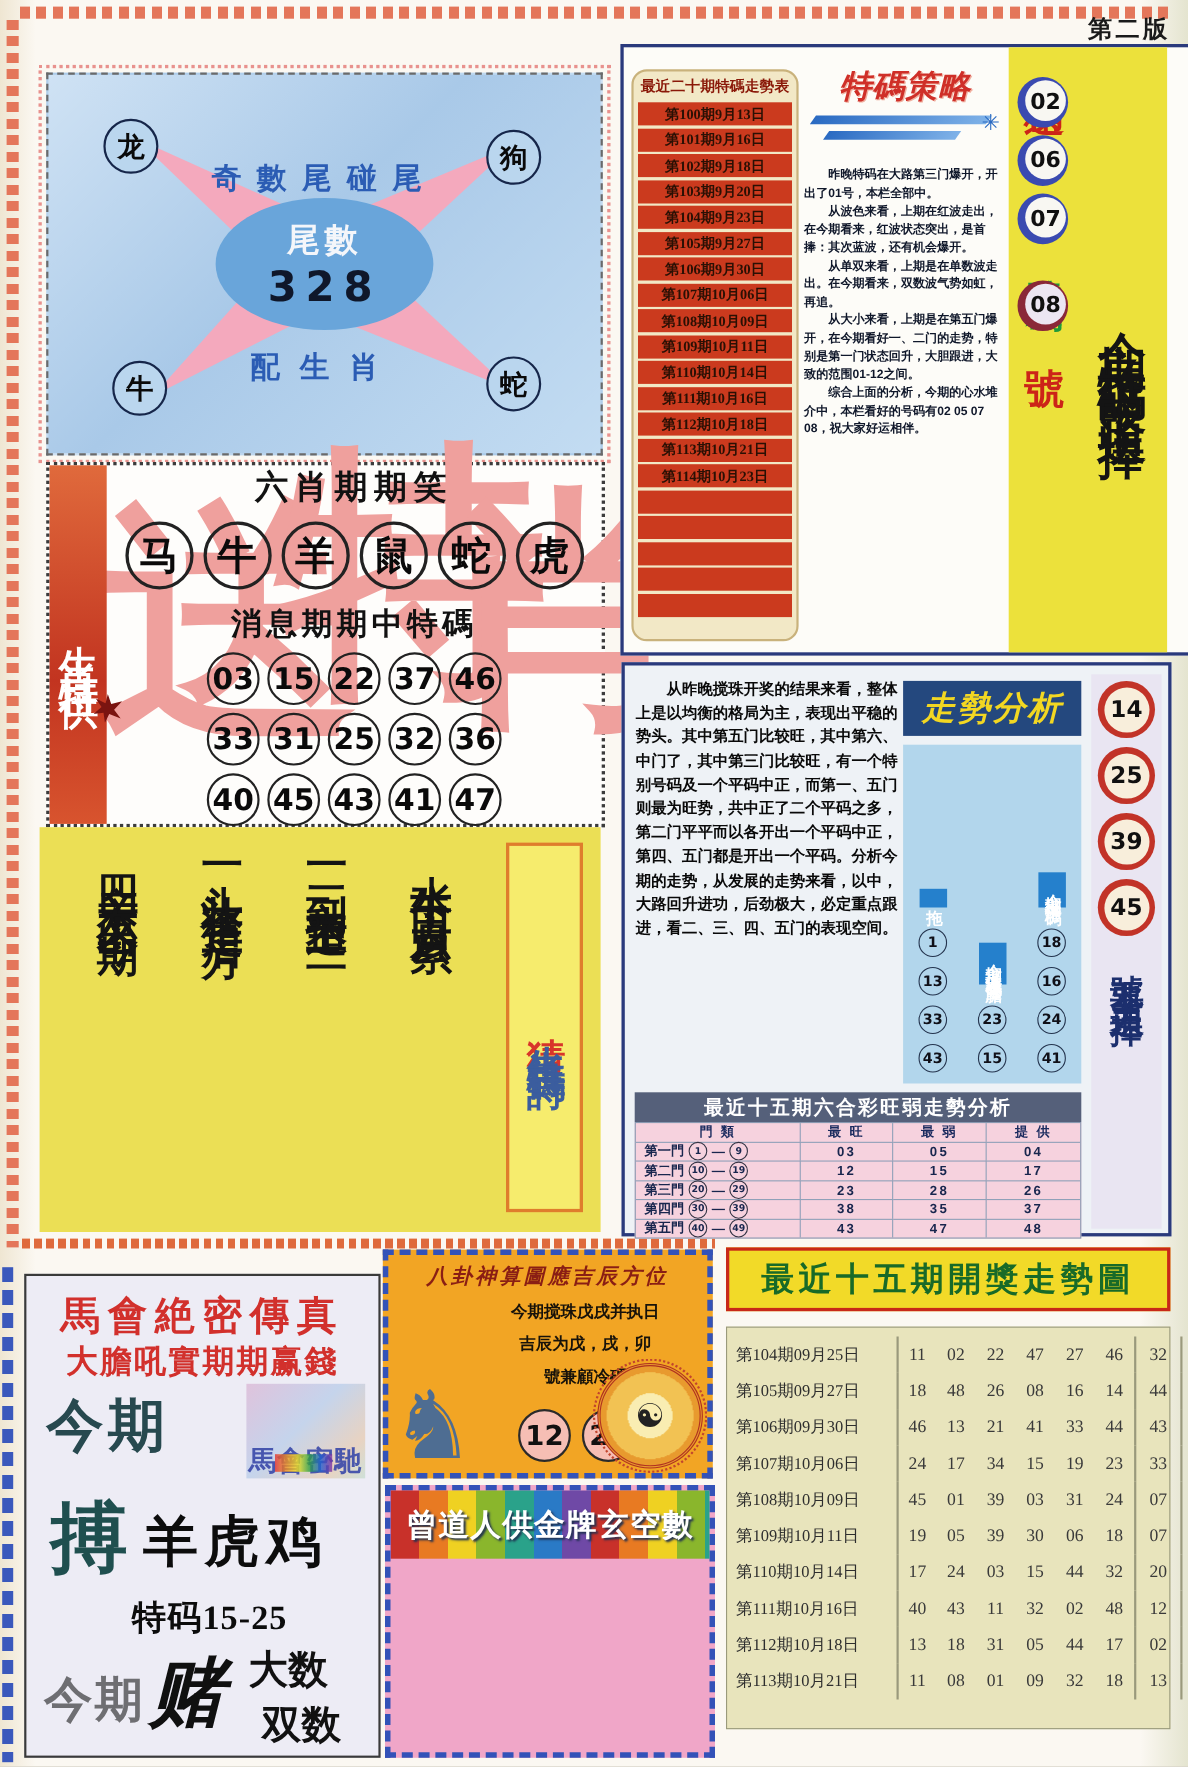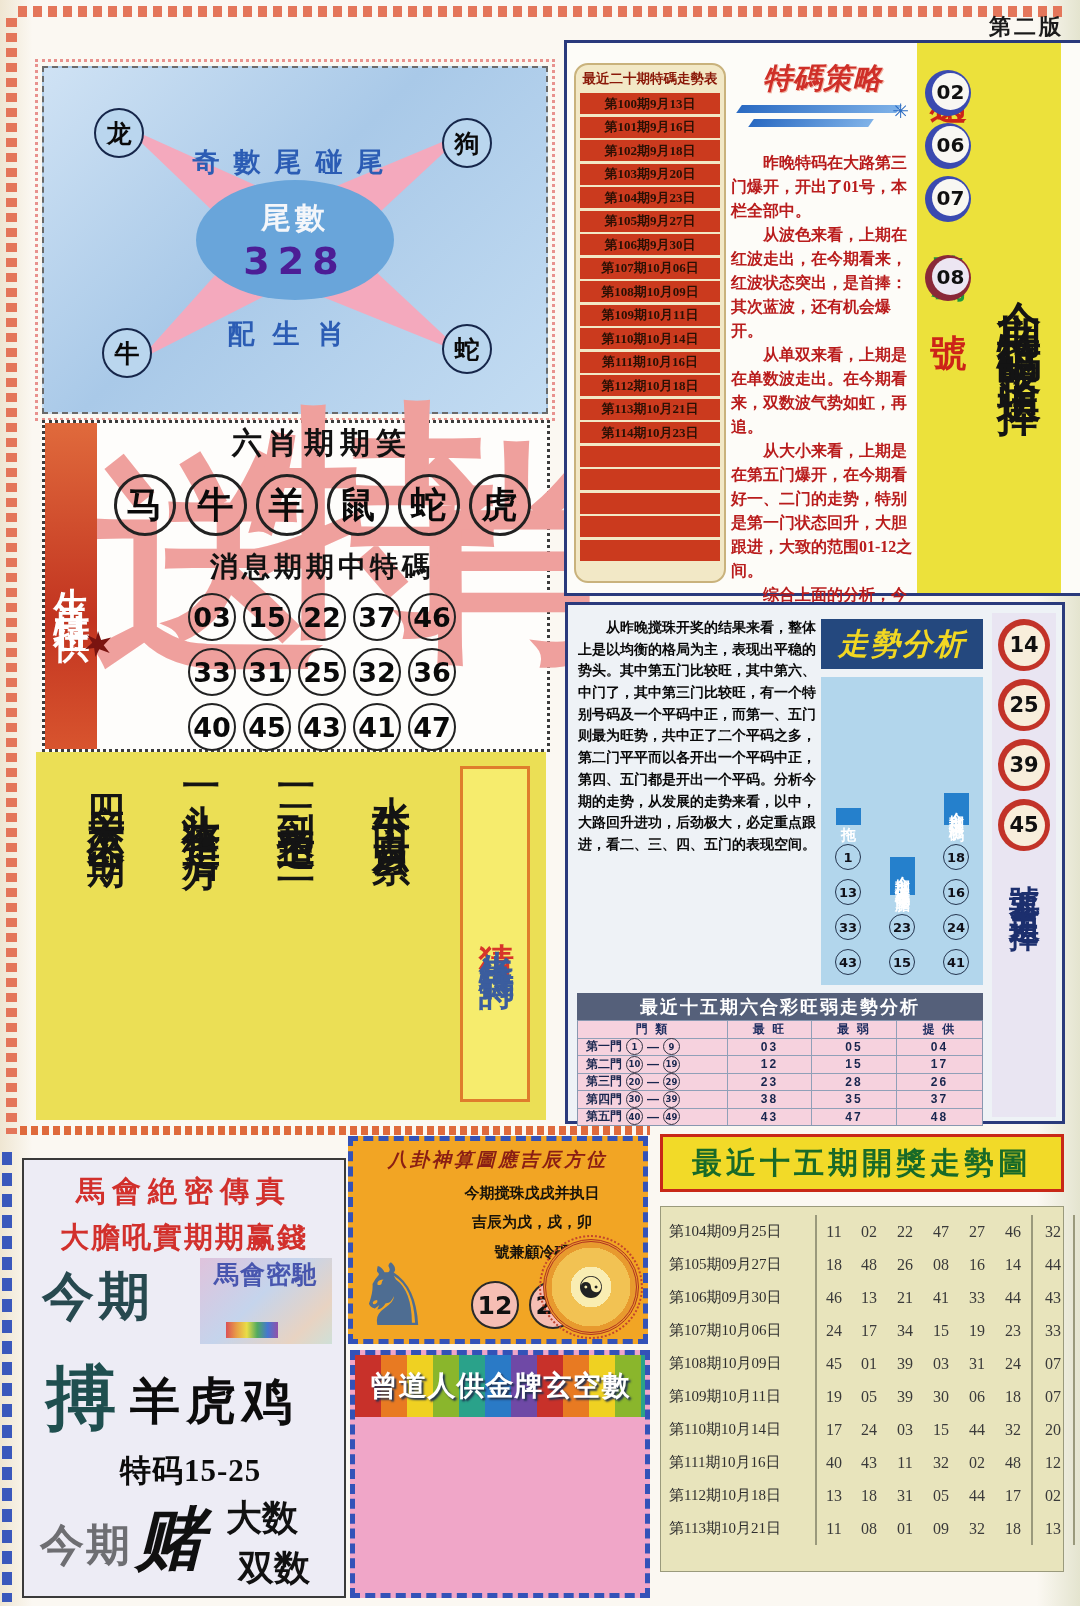--- a/index.html
+++ b/index.html
@@ -24,21 +24,21 @@
     border:2px dashed #6a6a6a;outline:3px dotted #e8928e;outline-offset:4px;}
   .diagram svg.rays{position:absolute;left:0;top:0;}
   .corner-ball{position:absolute;width:46px;height:46px;border-radius:50%;
     background:#bad6ee;border:2px solid #16264a;display:flex;align-items:center;justify-content:center;
     font-size:25px;font-weight:bold;color:#0a0a0a;font-family:"Liberation Serif",serif;}
   .d-label{position:absolute;width:100%;text-align:center;color:#2b5cb4;font-weight:bold;
     font-size:27px;font-family:"Liberation Serif",serif;}
   .d-ellipse{position:absolute;left:152px;top:112px;width:198px;height:120px;border-radius:50%;
     background:#69a5da;display:flex;flex-direction:column;align-items:center;justify-content:center;}
   .d-ellipse .t1{color:#f4f6fa;font-size:30px;font-weight:bold;letter-spacing:4px;}
-  .d-ellipse .t2{color:#4c1d95;font-size:38px;font-weight:bold;letter-spacing:8px;font-family:"DejaVu Sans",sans-serif;}
+  .d-ellipse .t2{color:#0f172a;font-size:38px;font-weight:bold;letter-spacing:8px;font-family:"DejaVu Sans",sans-serif;}
 
   
   .zbox{position:absolute;left:42px;top:420px;width:502px;height:326px;background:#fefdfb;
     border:3px dotted #3c3c3c;}
   .zbanner{position:absolute;left:0;top:0;width:52px;height:100%;
     background:linear-gradient(180deg,#e06a3c,#c23420 60%,#d8542e);display:flex;align-items:center;justify-content:center;}
   .zbanner span{writing-mode:vertical-rl;color:#fff;font-size:36px;font-weight:bold;letter-spacing:14px;
     font-family:"Liberation Serif",serif;}
   .zburst{position:absolute;left:40px;top:208px;width:26px;height:26px;background:#7a1410;
     clip-path:polygon(50% 0,62% 35%,100% 25%,72% 55%,95% 85%,55% 70%,40% 100%,35% 65%,0 70%,28% 45%,8% 15%,42% 32%);}
@@ -62,26 +62,26 @@
     font-family:"Liberation Serif",serif;}
   .ptitle{width:64px;height:330px;margin-right:16px;border:3px solid #df7d2c;background:#f6ec6d;
     display:flex;align-items:center;justify-content:center;}
   .ptitle .in{writing-mode:vertical-rl;font-size:35px;font-weight:bold;letter-spacing:6px;font-family:"Liberation Serif",serif;}
   .ptitle .c1{color:#d8352a;}
   .ptitle .c2{color:#3b5d9e;}
 
   
   .secret{position:absolute;left:22px;top:1158px;width:320px;height:436px;background:#edecf5;
     border:2px solid #3a3a3a;font-family:"Liberation Serif",serif;}
-  .s-line1{position:absolute;top:12px;width:100%;text-align:center;color:#d2302c;font-size:29px;font-weight:bold;letter-spacing:7px;}
+  .s-line1{position:absolute;top:12px;width:100%;text-align:center;color:#d2302c;font-size:36px;font-weight:bold;letter-spacing:7px;}
   .s-line2{position:absolute;top:58px;width:100%;text-align:center;color:#d2302c;font-size:29px;font-weight:bold;letter-spacing:2px;}
   .s-jinqi{position:absolute;left:18px;top:102px;font-size:52px;font-weight:bold;color:#27494f;letter-spacing:4px;}
-  .s-stamp{position:absolute;right:12px;top:98px;width:132px;height:86px;
+  .s-stamp{position:absolute;right:12px;top:98px;width:108px;height:86px;
     background:linear-gradient(135deg,#dfc3dc 0%,#c5d4ec 45%,#e8d3c2 80%,#cfe0d8 100%);
-    display:flex;align-items:flex-start;justify-content:center;}
+    display:flex;align-items:flex-end;justify-content:center;}
   .s-stamp span{color:rgba(56,72,168,.9);font-size:25px;font-weight:bold;letter-spacing:1px;}
   .s-stamp::after{content:"";position:absolute;left:26px;bottom:6px;width:52px;height:16px;
     background:linear-gradient(90deg,#e03030,#f09020,#f0e020,#30a040,#2060d0,#8030a0);opacity:.8;}
   .s-bo{position:absolute;left:22px;top:192px;font-size:70px;font-weight:bold;color:#1f4f4f;}
   .s-zod{position:absolute;left:106px;top:208px;font-size:50px;font-weight:bold;color:#0c0c0c;letter-spacing:6px;}
   .s-range{position:absolute;left:96px;top:290px;font-size:31px;font-weight:bold;color:#0c0c0c;letter-spacing:1px;}
   .s-jinqi2{position:absolute;left:16px;top:356px;font-size:44px;font-weight:bold;color:#6e6e72;letter-spacing:2px;}
   .s-du{position:absolute;left:112px;top:334px;font-size:68px;font-weight:bold;font-style:italic;color:#101010;}
   .s-opt1{position:absolute;left:202px;top:334px;font-size:36px;font-weight:bold;}
   .s-opt2{position:absolute;left:214px;top:384px;font-size:36px;font-weight:bold;}
@@ -121,22 +121,22 @@
   .trend-row{height:21px;margin-bottom:2.5px;background:#cb3a1e;color:#2a1004;font-size:13px;
     font-weight:bold;display:flex;align-items:center;justify-content:center;font-family:"Liberation Serif",serif;}
   .strat-col{position:absolute;left:164px;top:10px;width:184px;height:536px;}
   .logo{position:relative;height:92px;}
   .logo .t{color:#cf2f28;font-size:29px;font-weight:bold;font-style:italic;letter-spacing:1px;
     text-align:center;margin-top:6px;font-family:"Liberation Serif",serif;text-shadow:1px 1px 0 #f0b0a0;}
   .logo .bar1,.logo .bar2{position:absolute;left:8px;height:8px;background:linear-gradient(90deg,#2a6ac2,#7fb2e8);transform:skewX(-35deg);}
   .logo .bar1{top:46px;width:160px;}
   .logo .bar2{top:60px;width:120px;left:20px;}
   .logo .spark{position:absolute;right:6px;top:40px;color:#2a6ac2;font-size:20px;}
-  .strat-col p{margin:0;text-indent:2em;font-size:16px;line-height:1.5;color:#b91c1c;
-    font-family:Liberation Serif, serif;font-weight:600;}
+  .strat-col p{margin:0;text-indent:2em;font-size:11px;line-height:1.5;color:#0f172a;
+    font-family:Liberation Sans, sans-serif;font-weight:600;}
   .ystrip{position:absolute;left:350px;top:0;width:144px;height:550px;background:#ece13b;display:flex;}
   .ypicks{width:62px;display:flex;flex-direction:column;align-items:center;padding-top:10px;}
   .vtxt{writing-mode:vertical-rl;font-weight:bold;font-family:"Liberation Serif",serif;}
   .yp-top{font-size:37px;color:#cc2418;letter-spacing:5px;}
   .yp-mid{font-size:33px;color:#1f9a3a;letter-spacing:4px;margin-top:6px;}
   .yp-end{font-size:37px;color:#cc2418;margin-top:4px;}
   .pickball{width:46px;height:46px;border-radius:50%;background:#3a4ab0;margin-top:7px;position:relative;}
   .pickball .in{position:absolute;left:7px;top:3px;width:37px;height:37px;border-radius:50%;background:#f8f7f2;
     display:flex;align-items:center;justify-content:center;font-size:20px;font-weight:bold;font-family:"DejaVu Sans",sans-serif;color:#101010;}
   .pickball.cold{background:#8a2838;}

